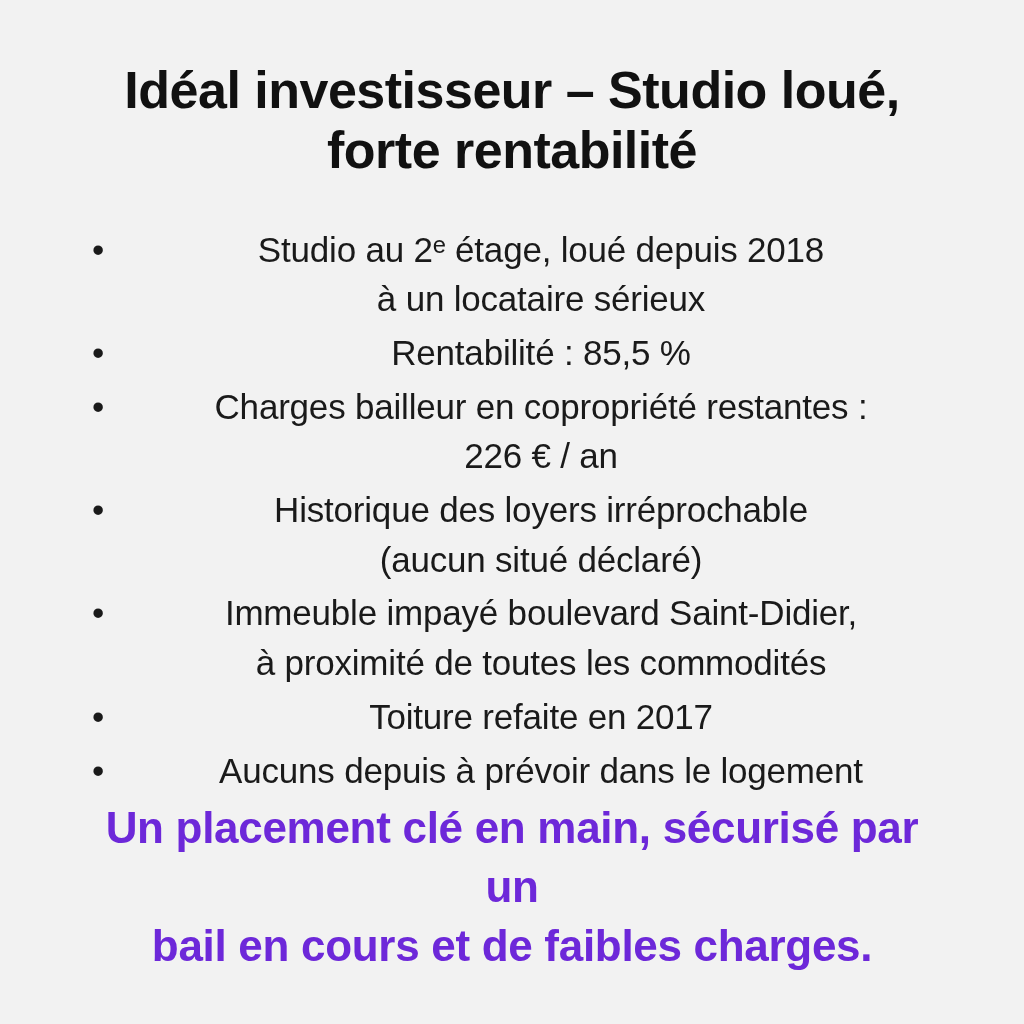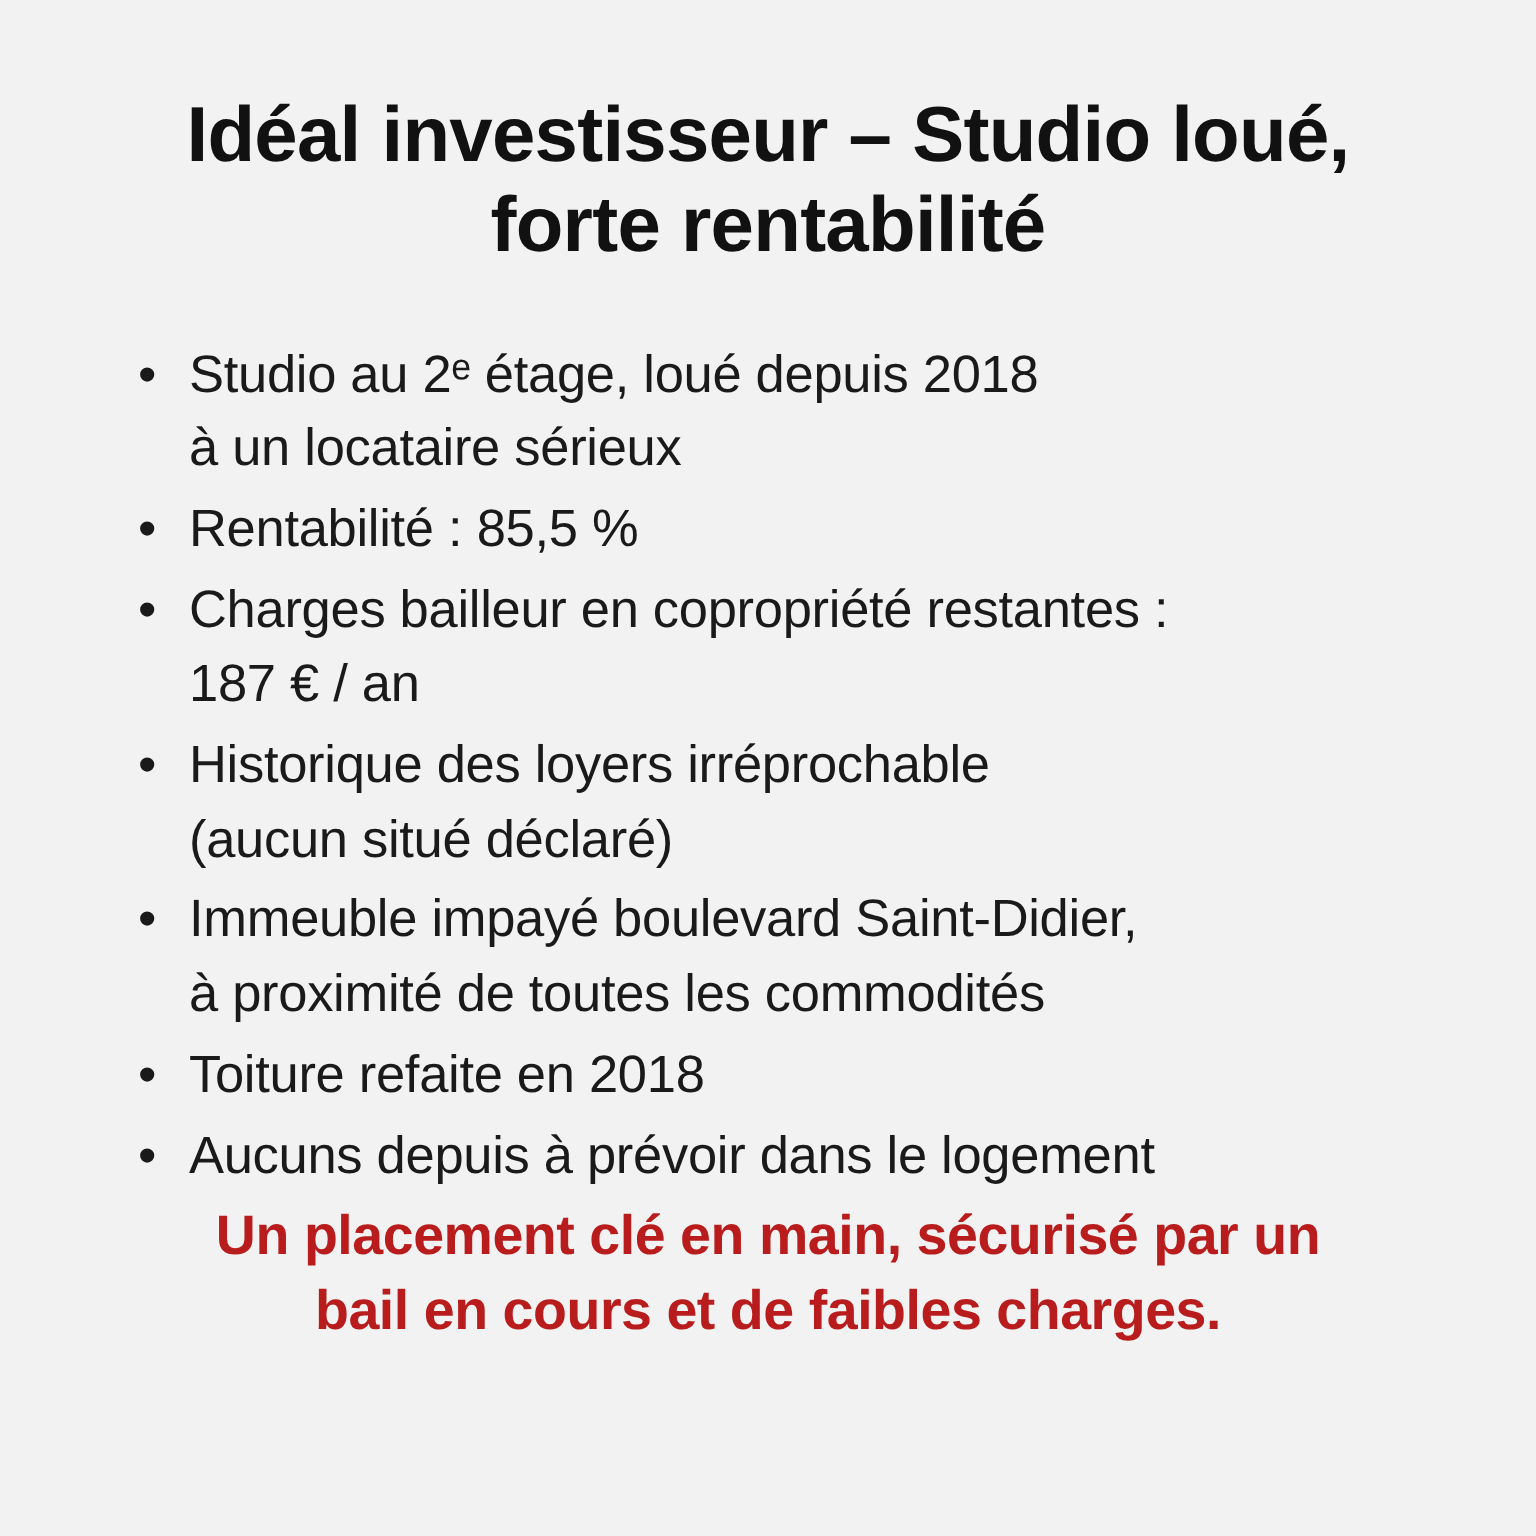--- a/index.html
+++ b/index.html
@@ -51,29 +51,30 @@
     position: absolute;
     left: 6px;
     top: 0;
     font-size: 35px;
     line-height: 1.42;
     color: #1a1a1a;
   }
   .bullet-text {
     display: block;
     white-space: pre-line;
+    text-align: center;
   }
   .footer {
     margin-top: auto;
     margin-bottom: 52px;
-    font-size: 37px;
+    font-size: 44px;
     font-weight: 700;
     line-height: 1.34;
     text-align: center;
-    color: #b91c1c;
+    color: #6d28d9;
     padding: 0 34px;
     letter-spacing: -0.3px;
     white-space: pre-line;
   }
 </style>
 </head>
 <body>
 
 <div class="card">
 
@@ -85,35 +86,35 @@
       <span class="bullet-text">Studio au 2ᵉ étage, loué depuis 2018
 à un locataire sérieux</span>
     </li>
     <li class="bullet">
       <span class="bullet-dot">•</span>
       <span class="bullet-text">Rentabilité : 85,5 %</span>
     </li>
     <li class="bullet">
       <span class="bullet-dot">•</span>
       <span class="bullet-text">Charges bailleur en copropriété restantes :
-187 € / an</span>
+226 € / an</span>
     </li>
     <li class="bullet">
       <span class="bullet-dot">•</span>
       <span class="bullet-text">Historique des loyers irréprochable
 (aucun situé déclaré)</span>
     </li>
     <li class="bullet">
       <span class="bullet-dot">•</span>
       <span class="bullet-text">Immeuble impayé boulevard Saint-Didier,
 à proximité de toutes les commodités</span>
     </li>
     <li class="bullet">
       <span class="bullet-dot">•</span>
-      <span class="bullet-text">Toiture refaite en 2018</span>
+      <span class="bullet-text">Toiture refaite en 2017</span>
     </li>
     <li class="bullet">
       <span class="bullet-dot">•</span>
       <span class="bullet-text">Aucuns depuis à prévoir dans le logement</span>
     </li>
   </ul>
 
   <div class="footer">Un placement clé en main, sécurisé par un
 bail en cours et de faibles charges.</div>
 

